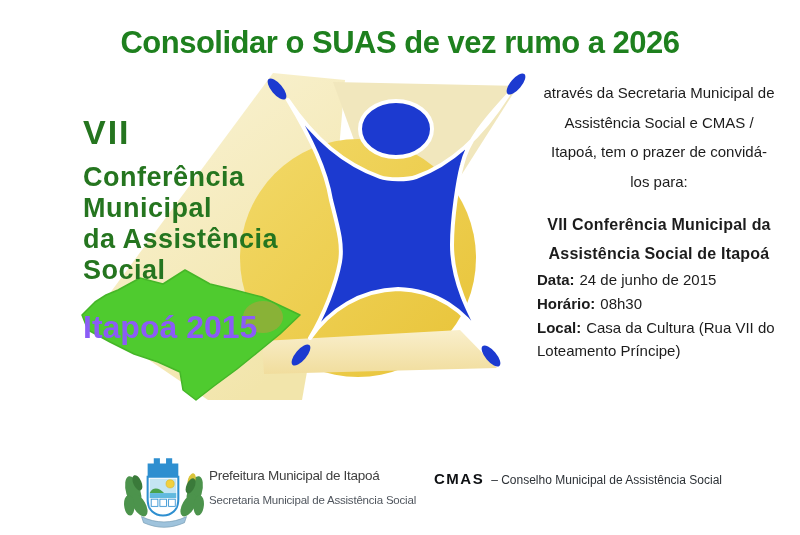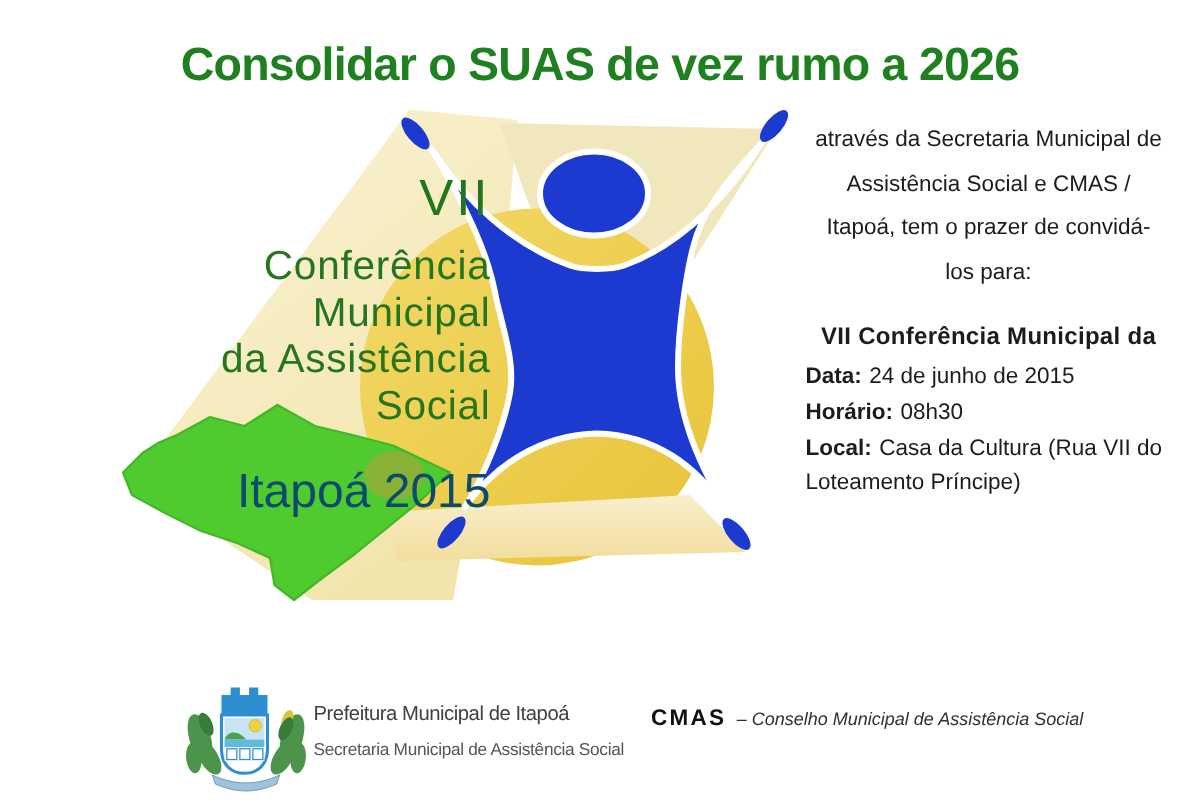--- a/index.html
+++ b/index.html
@@ -9,45 +9,45 @@
   }
   
   .main-title{
     position:absolute;top:25px;left:0;width:800px;text-align:center;
     font-size:31px;font-weight:bold;color:#1e801e;letter-spacing:-0.5px;
   }
   
   .artwork{position:absolute;left:0;top:0;width:800px;height:535px;}
   
   .logo-text{
-    position:absolute;left:83px;top:114px;width:244px;text-align:right;
-    color:#25751f;font-weight:normal;
+    position:absolute;left:83px;top:114px;width:244px;text-align:left;
+    color:#25751f;font-weight:bold;
   }
   .logo-vii{font-size:34px;line-height:36px;margin-bottom:12px;letter-spacing:2px;}
   .logo-line{font-size:27px;line-height:31px;letter-spacing:0.5px;}
-  .logo-year{font-size:32px;line-height:34px;margin-top:24px;color:#0c4a6e;}
+  .logo-year{font-size:32px;line-height:34px;margin-top:24px;color:#8b5cf6;}
   
   .invite{position:absolute;left:520px;top:78px;width:278px;color:#1c1c1c;}
   .invite-para div{text-align:center;font-size:15px;line-height:29.5px;}
   .event-title{margin-top:14px;}
   .event-title div{text-align:center;font-weight:bold;font-size:16px;line-height:29px;letter-spacing:0.2px;}
   .details{padding-left:17px;font-size:15px;line-height:23.8px;}
   .detail-label{font-weight:bold;margin-right:5px;}
   .detail-label:empty{display:none;}
   
   .coat{position:absolute;left:119px;top:451px;}
   .org-name{
     position:absolute;left:209px;top:468px;font-size:13.5px;color:#404040;letter-spacing:-0.3px;
   }
   .org-dept{
     position:absolute;left:209px;top:494px;font-size:11.5px;color:#50565e;letter-spacing:-0.2px;
   }
   .cmas-line{position:absolute;left:434px;top:470px;white-space:nowrap;}
   .cmas-abbr{font-weight:bold;font-size:15px;color:#0e1013;letter-spacing:1.5px;}
-  .cmas-full{font-style:italic;font-size:12px;color:#2d3237;margin-left:7px;}
+  .cmas-full{font-size:12px;color:#2d3237;margin-left:7px;}
 </style>
 </head>
 <body>
 
 <div class="page">
 
   <svg class="artwork" viewBox="0 0 800 535" aria-hidden="true">
     <defs>
       <linearGradient id="goldGrad" x1="0" y1="0" x2="1" y2="1">
         <stop offset="0" stop-color="#f2d968"></stop>
@@ -112,20 +112,21 @@
 
   <div class="invite">
     <div class="invite-para">
       <div>através da Secretaria Municipal de</div>
       <div>Assistência Social e CMAS /</div>
       <div>Itapoá, tem o prazer de convidá-</div>
       <div>los para:</div>
     </div>
     <div class="event-title">
       <div>VII Conferência Municipal da</div>
+      <div>Assistência Social de Itapoá</div>
     </div>
     <div class="details">
       <div class="detail-line"><span class="detail-label">Data:</span><span>24 de junho de 2015</span></div>
       <div class="detail-line"><span class="detail-label">Horário:</span><span>08h30</span></div>
       <div class="detail-line"><span class="detail-label">Local:</span><span>Casa da Cultura (Rua VII do</span></div>
       <div class="detail-line"><span>Loteamento  Príncipe)</span></div>
     </div>
   </div>
 
   <svg class="coat" width="90" height="80" viewBox="0 0 88 78" aria-hidden="true">

